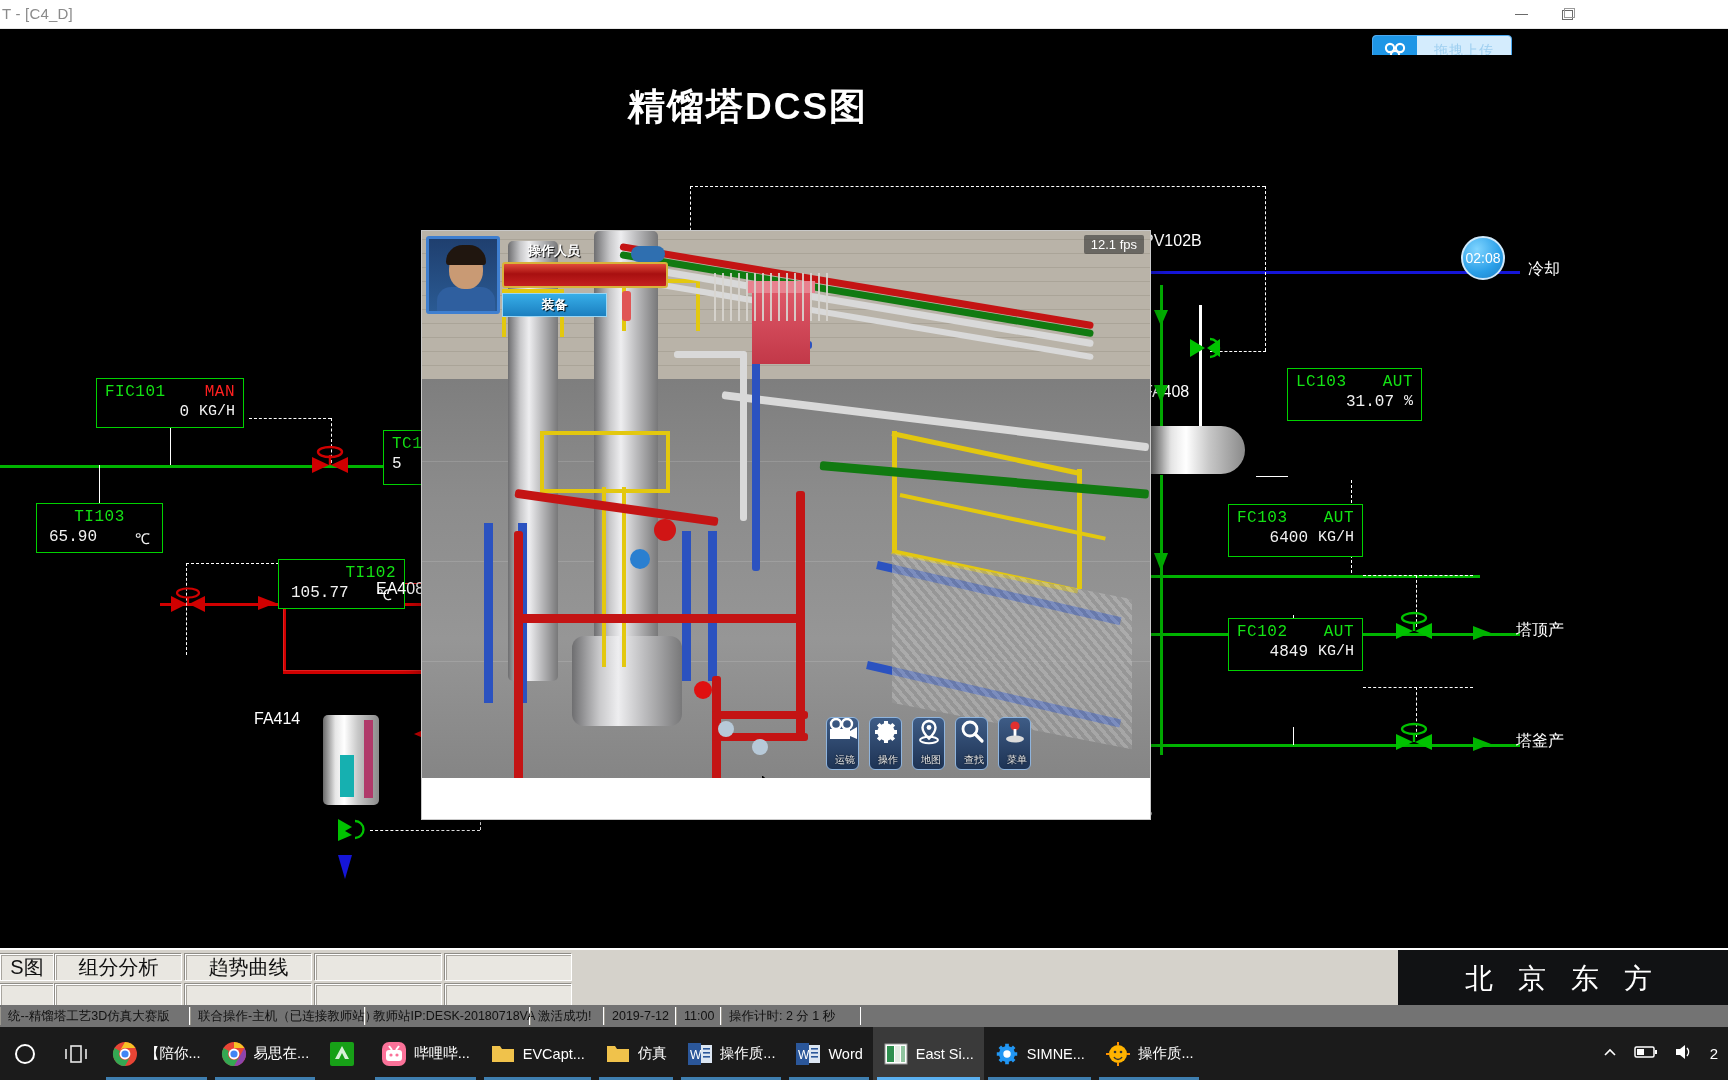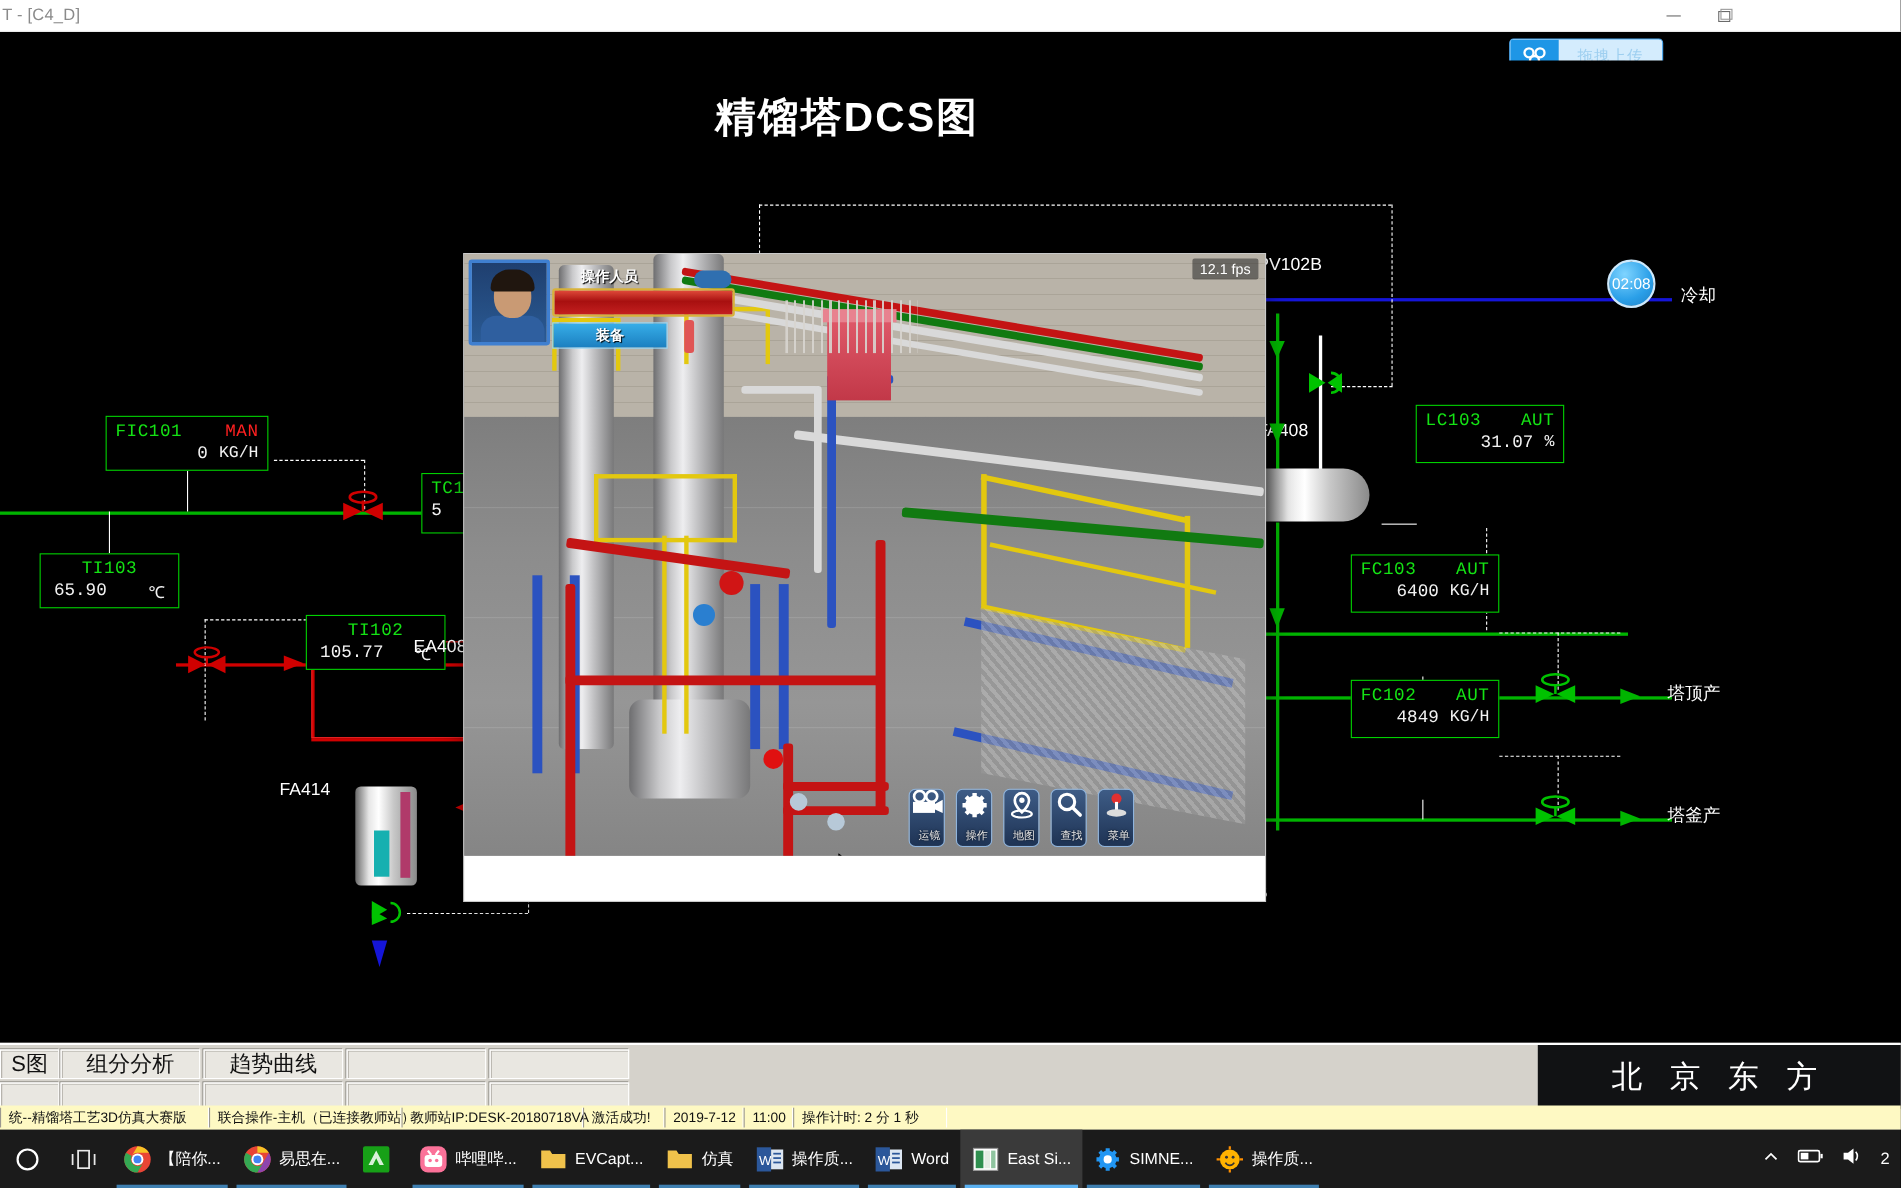--- a/index.html
+++ b/index.html
@@ -59,21 +59,21 @@
     font-family: "Liberation Sans", sans-serif; letter-spacing: 1px;
   }
 
   
   .dcs {
     position: absolute; left: 0; top: 55px; width: 1728px; height: 893px;
     background: #000;
     overflow: hidden;
   }
   .dcs-title {
-    position: absolute; left: 650px; top: 27px;
+    position: absolute; left: 628px; top: 27px;
     font-size: 37px; color: #ffffff; letter-spacing: 2px;
     font-family: "Liberation Sans", sans-serif; font-weight: bold;
   }
 
   
   .tagbox {
     position: absolute; border: 1.5px solid #00d200; background: #000;
     font-family: "Liberation Mono", monospace;
     padding: 4px 8px;
   }
@@ -261,21 +261,21 @@
     font-size: 20px; color: #111; font-family:"Liberation Sans", sans-serif;
   }
   .logo-plate {
     position: absolute; right: 0; top: 0; width: 330px; height: 58px;
     background: #111214; display:flex; align-items:center; justify-content:center;
     color:#ffffff; font-size: 28px; letter-spacing: 9px;
     font-family: "Liberation Serif", serif;
   }
   .statusbar {
     position: absolute; left: 0; top: 1005px; width: 1728px; height: 22px;
-    background: #fef9c3; display: flex; align-items: center;
+    background: #737373; display: flex; align-items: center;
     font-size: 12.5px; color: #111; font-family:"Liberation Sans", sans-serif;
   }
   .st-cell {
     height: 18px; display:flex; align-items:center; padding: 0 7px;
     border-left: 1px solid #9b9890; border-right: 1px solid #ffffff; white-space: nowrap;
   }
 
   
   .taskbar {
     position: absolute; left: 0; top: 1027px; width: 1728px; height: 53px;
@@ -382,21 +382,21 @@
       <div class="tagrow" style="justify-content:center">
         <span class="tag-name">TI103</span>
       </div>
       <div class="tagrow2" style="justify-content:space-between;padding:0 4px">
         <span class="tag-val">65.90</span>
         <span class="tag-unit">℃</span>
       </div>
     </div>
 
     <div class="tagbox" style="left:278px;top:504px;width:127px;height:50px">
-      <div class="tagrow" style="justify-content:center">
+      <div class="tagrow" style="justify-content:flex-end">
         <span class="tag-name">TI102</span>
       </div>
       <div class="tagrow2" style="justify-content:space-between;padding:0 4px">
         <span class="tag-val">105.77</span>
         <span class="tag-unit">℃</span>
       </div>
     </div>
 
     <div class="tagbox" style="left:383px;top:375px;width:110px;height:55px;border-left-color:#00d200">
       <div class="tagrow" style="justify-content:flex-start">

